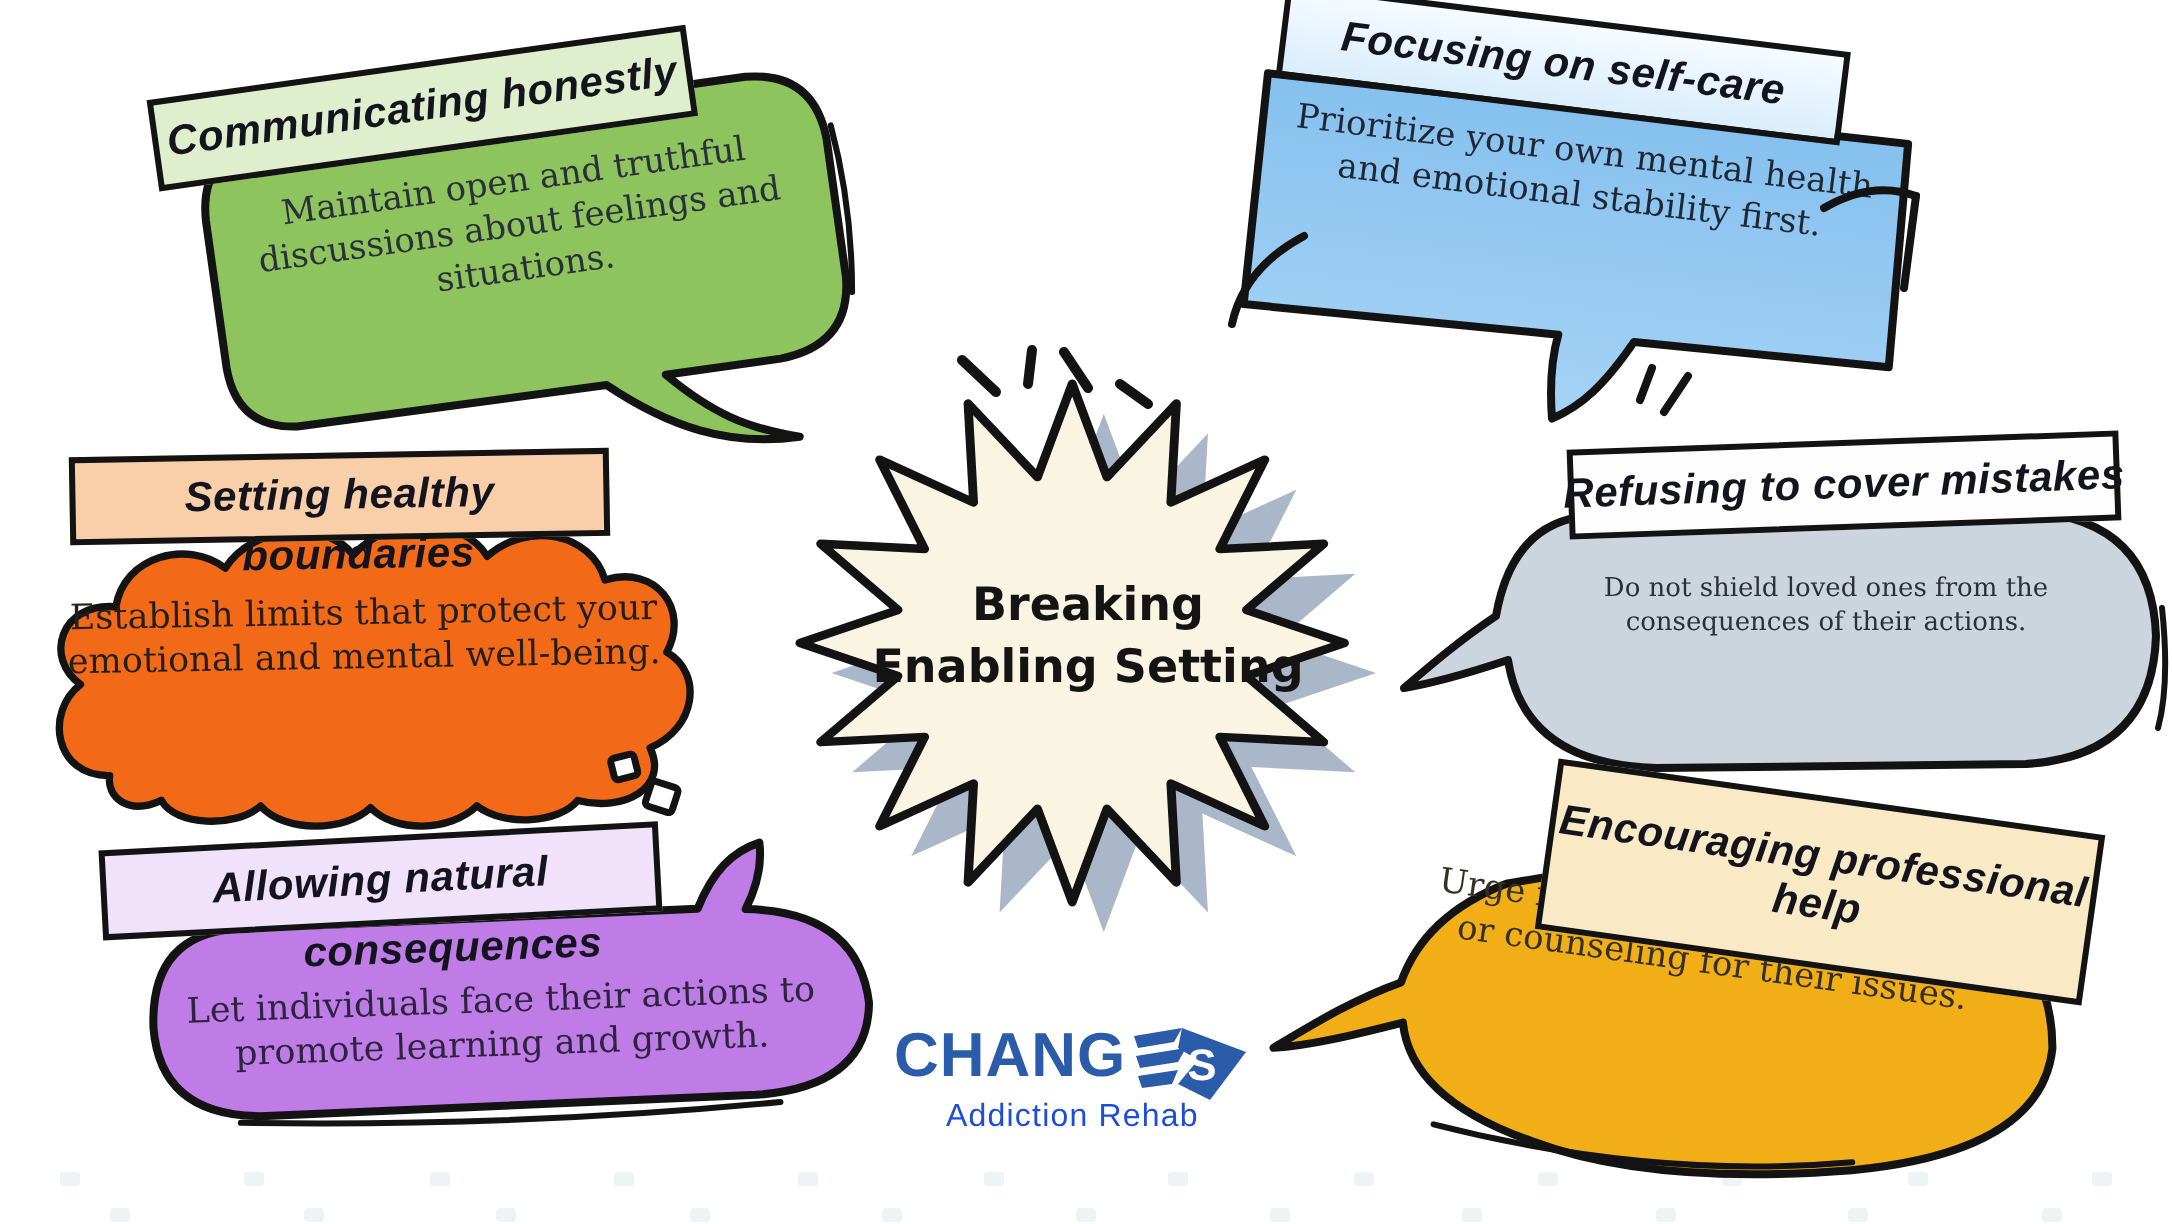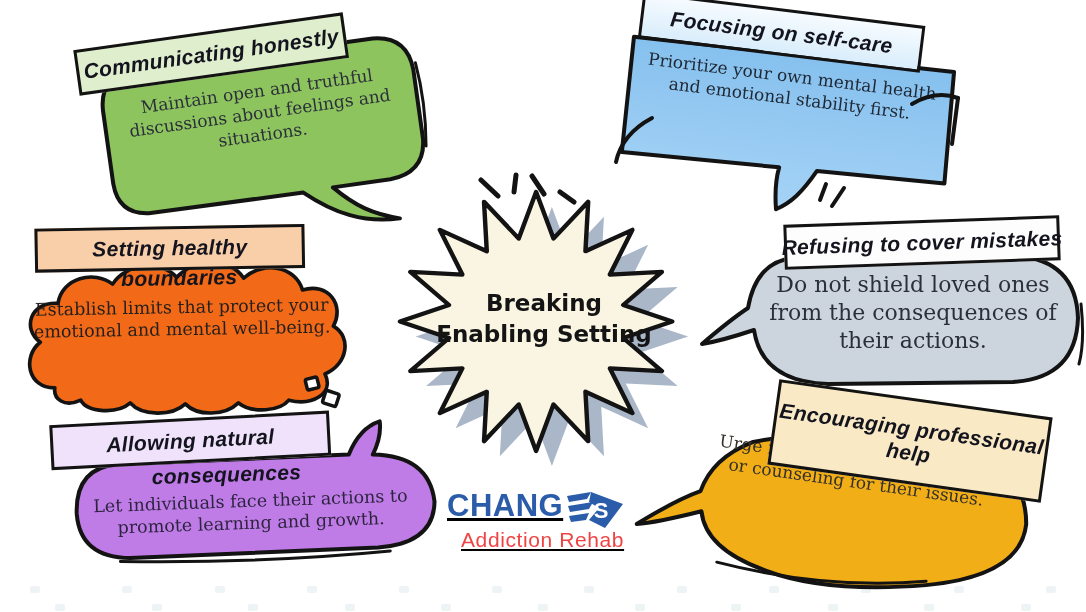--- a/index.html
+++ b/index.html
@@ -21,29 +21,29 @@
   .body-text{
     position:absolute;z-index:2;font-family:"DejaVu Serif",serif;color:#2b2f3a;
     text-align:center;line-height:1.28;
   }
   .burst-text{
     position:absolute;z-index:2;width:100%;text-align:center;
     font-family:"DejaVu Sans",sans-serif;font-weight:bold;color:#141414;
     font-size:23px;line-height:1.35;
   }
   .accent{position:absolute;z-index:4;overflow:visible;}
-  .logo{position:absolute;left:447px;top:490px;width:200px;height:60px;z-index:5;text-decoration:underline;}
+  .logo{position:absolute;left:447px;top:512px;width:200px;height:60px;z-index:5;}
   .logo-row{display:flex;align-items:flex-start;}
   .logo-brand{
     font-family:"Liberation Sans",sans-serif;font-weight:bold;font-size:31px;
     color:#2a5caa;letter-spacing:.5px;line-height:1;
   }
   .logo-tagline{
-    font-family:"Liberation Sans",sans-serif;font-size:21px;color:#ef4444;
-    letter-spacing:.6px;margin:-2px 0 0 14px;
+    font-family:"Liberation Sans",sans-serif;font-size:16px;color:#1d4ed8;
+    letter-spacing:.6px;margin:-2px 0 0 26px;
   }
   .dotrow{position:absolute;left:0;width:100%;z-index:0;display:flex;justify-content:space-between;padding:0 30px;box-sizing:border-box;}
   .dotrow span{width:10px;height:7px;border-radius:2px;background:#eef3f6;display:block;}
 </style>
 </head>
 <body>
 
 <div id="canvas">
 
   <div class="group" style="left:80px;top:14px;width:345px;height:230px;transform:rotate(-8deg);">
@@ -108,21 +108,21 @@
 
   <div class="group" style="left:698px;top:212px;width:390px;height:185px;">
     <svg class="bubble-svg" style="left:0px;top:40px;" width="388" height="142" viewBox="0 0 388 142">
       <path d="M 95 6 L 318 4 Q 378 8 380 66 Q 378 126 315 130 L 130 132
                Q 64 130 56 78 C 32 86 16 90 4 92 C 18 80 32 68 50 56 Q 58 10 95 6 Z" fill="#ccd5de" stroke="#131313" stroke-width="4" stroke-linejoin="round"></path>
       <path d="M 383 52 Q 387 90 381 112" fill="none" stroke="#131313" stroke-width="3" stroke-linecap="round"></path>
     </svg>
     <div class="banner" style="left:86px;top:8px;width:276px;height:45px;background:#fdfdfd;transform:rotate(-2deg);">
       <span class="banner-title">Refusing to cover mistakes</span>
     </div>
-    <div class="body-text" style="left:60px;top:59px;width:310px;font-size:22px;">Do not shield loved ones from the consequences of their actions.</div>
+    <div class="body-text" style="left:60px;top:75px;width:310px;font-size:13px;">Do not shield loved ones from the consequences of their actions.</div>
   </div>
 
   <div class="group" style="left:42px;top:406px;width:408px;height:168px;transform:rotate(-2deg);">
     <svg class="bubble-svg" style="left:16px;top:18px;" width="390" height="144" viewBox="0 0 390 144">
       <path d="M 60 36 L 292 34 C 300 16 310 6 324 2 C 325 13 322 24 316 35
                Q 372 38 376 84 Q 374 126 318 128 L 70 130 Q 20 128 18 84 Q 18 38 60 36 Z" fill="#bf7be6" stroke="#131313" stroke-width="4" stroke-linejoin="round"></path>
       <path d="M 60 133 Q 200 140 330 132" fill="none" stroke="#131313" stroke-width="3" stroke-linecap="round"></path>
     </svg>
     <div class="banner" style="left:10px;top:10px;width:280px;height:45px;background:#efe2fa;transform:rotate(-1deg);">
       <span class="banner-title">Allowing natural</span>

